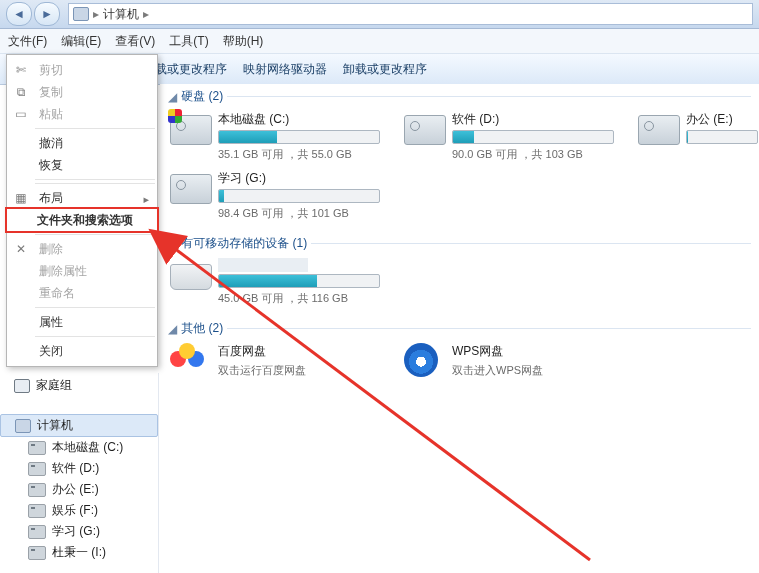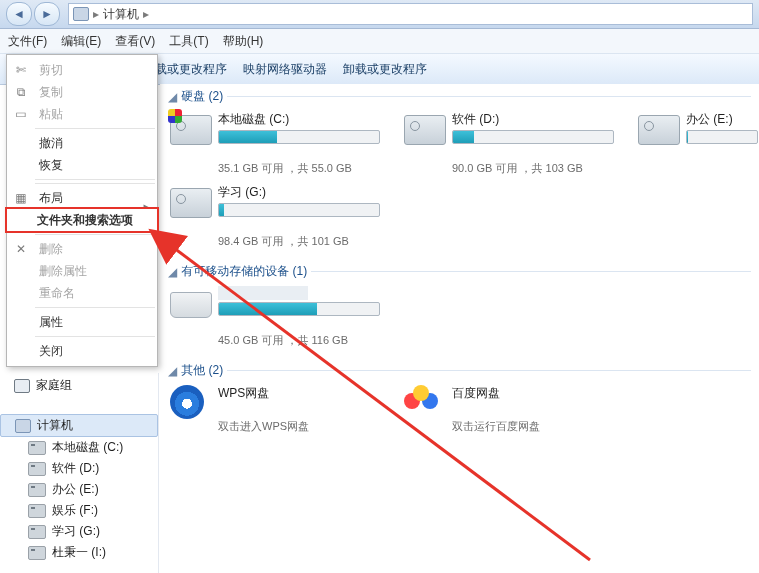--- a/index.html
+++ b/index.html
@@ -95,21 +95,21 @@
   .tile { width:210px; display:flex; gap:8px;}
   .tile .thumb { width:40px; height:36px; position:relative;}
   .hdd-thumb { width:40px; height:28px; margin-top:4px; background:linear-gradient(#e9eef2,#c8d1d9); border:1px solid #9aa6b0; border-radius:3px; position:relative;}
   .hdd-thumb::after{content:"";position:absolute;left:5px;top:5px;width:8px;height:8px;border-radius:50%;border:1px solid #8895a0;}
   .win-badge{position:absolute;left:-2px;top:-2px;width:14px;height:14px;border-radius:3px;
     background:conic-gradient(#e23 0 25%,#3a3 25% 50%,#33c 50% 75%,#ec2 75% 100%);}
   .tile .info { flex:1; }
   .tile .title { color:#1f1f1f; margin-bottom:2px;}
   .bar { width:160px; height:12px; border:1px solid #adb7c1; background:#f0f2f4; border-radius:2px; overflow:hidden;}
   .fill { height:100%; background:linear-gradient(#3dc0d9,#1e9eb8);}
-  .sub { color:#6b6b6b; margin-top:17px; font-size:11px;}
+  .sub { color:#6b6b6b; margin-top:3px; font-size:11px;}
   .removable-thumb { width:40px; height:24px; margin-top:6px; background:linear-gradient(#f1f3f5,#d5dbe0); border:1px solid #a6b0ba; border-radius:3px 3px 6px 6px;}
   .app-thumb { width:34px; height:34px; border-radius:50%;}
   .wps { background:radial-gradient(circle at 50% 55%,#fff 0 5px,#2a7dde 5px 12px,#1a5fbf 12px 17px);}
   .baidu {
     width:34px;height:34px;position:relative;
   }
   .baidu .c{position:absolute;width:16px;height:16px;border-radius:50%;}
   .baidu .r{background:#f44;left:0;top:8px;}
   .baidu .b{background:#37e;right:0;top:8px;}
   .baidu .y{background:#fc3;left:9px;top:0;}
@@ -323,38 +323,38 @@
   </div>
 
   <div class="group-head">
     <span style="color:#6f89a9;">◢</span>
     <span>其他 (2)</span>
       <span class="line"></span>
   </div>
   <div class="tiles">
     <div class="tile">
       <div class="thumb">
-          <div class="app-thumb wps"></div>
-        </div>
-      <div class="info">
-          <div class="title">WPS网盘</div>
-          <div class="sub">双击进入WPS网盘</div>
-        </div>
-    </div>
-    <div class="tile">
-      <div class="thumb">
           <div class="baidu">
             <span class="c r"></span>
             <span class="c b"></span>
             <span class="c y"></span>
           </div>
         </div>
       <div class="info">
           <div class="title">百度网盘</div>
           <div class="sub">双击运行百度网盘</div>
+        </div>
+    </div>
+    <div class="tile">
+      <div class="thumb">
+          <div class="app-thumb wps"></div>
+        </div>
+      <div class="info">
+          <div class="title">WPS网盘</div>
+          <div class="sub">双击进入WPS网盘</div>
         </div>
     </div>
   </div>
 </div>
 
 <svg class="arrow-svg" width="759" height="573">
   <defs>
       <marker id="ah" markerWidth="14" markerHeight="14" refX="3" refY="6" orient="auto">
     <path d="M0,0 L12,6 L0,12 Z" fill="#e6332a"></path>
       </marker>

